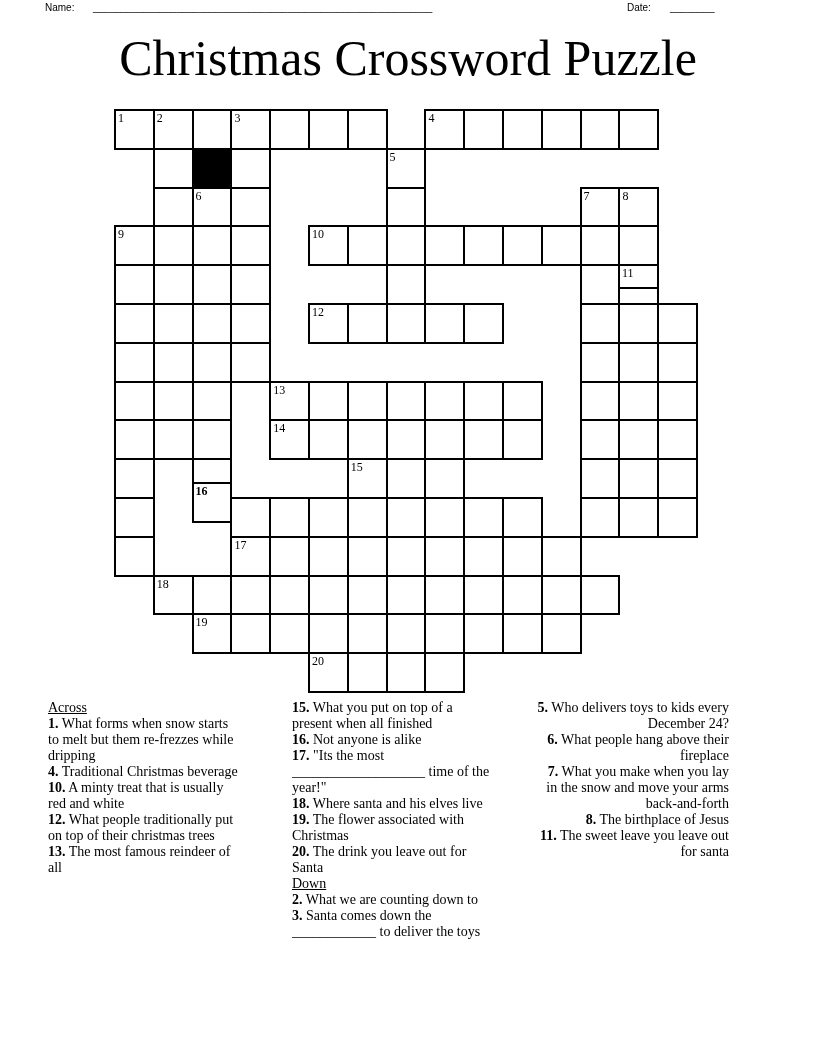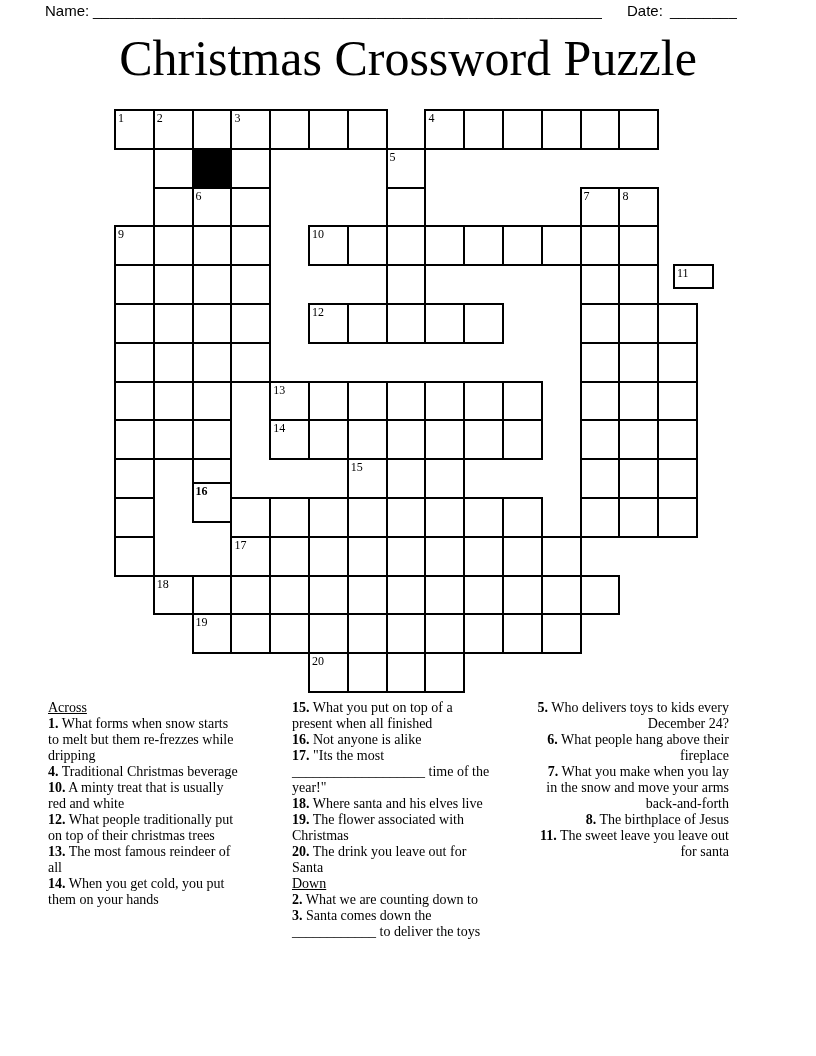--- a/index.html
+++ b/index.html
@@ -2,21 +2,21 @@
 <html><head>
 <meta charset="utf-8">
 <style>
   html,body { margin:0; padding:0; background:#fff; }
   .page {
     position:relative; width:816px; height:1056px; background:#ffffff;
     font-family:"Liberation Serif", serif; color:#000; overflow:hidden;
   }
   .hdr {
     position:absolute; top:2px; font-family:"Liberation Sans", sans-serif;
-    font-size:15px; white-space:pre; color:#000;
+    font-size:10px; white-space:pre; color:#000;
   }
   #name-label { left:45px; }
   #name-line  { left:93px; letter-spacing:0; }
   #date-label { left:627px; }
   #date-line  { left:670px; }
   .title {
     position:absolute; left:0; right:0; top:30px; margin:0;
     text-align:center; font-family:"Liberation Serif", serif;
     font-size:50px; font-weight:normal; line-height:56px;
   }
@@ -106,21 +106,21 @@
       <div class="cell" style="left: 540.8px; top: 225.4px; width: 40.8px; height: 40.8px; border-color: rgb(0, 0, 0);"></div>
       <div class="cell" style="left: 579.6px; top: 225.4px; width: 40.8px; height: 40.8px; border-color: rgb(0, 0, 0);"></div>
       <div class="cell" style="left: 618.4px; top: 225.4px; width: 40.8px; height: 40.8px; border-color: rgb(0, 0, 0);"></div>
       <div class="cell" style="left: 114px; top: 264.2px; width: 40.8px; height: 40.8px; border-color: rgb(0, 0, 0);"></div>
       <div class="cell" style="left: 152.8px; top: 264.2px; width: 40.8px; height: 40.8px; border-color: rgb(0, 0, 0);"></div>
       <div class="cell" style="left: 191.6px; top: 264.2px; width: 40.8px; height: 40.8px; border-color: rgb(0, 0, 0);"></div>
       <div class="cell" style="left: 230.4px; top: 264.2px; width: 40.8px; height: 40.8px; border-color: rgb(0, 0, 0);"></div>
       <div class="cell" style="left: 385.6px; top: 264.2px; width: 40.8px; height: 40.8px; border-color: rgb(0, 0, 0);"></div>
       <div class="cell" style="left: 579.6px; top: 264.2px; width: 40.8px; height: 40.8px; border-color: rgb(0, 0, 0);"></div>
       <div class="cell" style="left: 618.4px; top: 264.2px; width: 40.8px; height: 40.8px; border-color: rgb(0, 0, 0);"></div>
-      <div class="cell" style="left: 673px; top: 264.2px; width: 40.8px; height: 25px; border-color: rgb(0, 0, 0); padding-left: 15px;">
+      <div class="cell" style="left: 618px; top: 264.2px; width: 40.8px; height: 25px; border-color: rgb(0, 0, 0); padding-left: 15px;">
         <span class="cellnum">11</span>
       </div>
       <div class="cell" style="left: 114px; top: 303px; width: 40.8px; height: 40.8px; border-color: rgb(0, 0, 0);"></div>
       <div class="cell" style="left: 152.8px; top: 303px; width: 40.8px; height: 40.8px; border-color: rgb(0, 0, 0);"></div>
       <div class="cell" style="left: 191.6px; top: 303px; width: 40.8px; height: 40.8px; border-color: rgb(0, 0, 0);"></div>
       <div class="cell" style="left: 230.4px; top: 303px; width: 40.8px; height: 40.8px; border-color: rgb(0, 0, 0);"></div>
       <div class="cell" style="left: 308px; top: 303px; width: 40.8px; height: 40.8px; border-color: rgb(0, 0, 0);">
         <span class="cellnum">12</span>
       </div>
       <div class="cell" style="left: 346.8px; top: 303px; width: 40.8px; height: 40.8px; border-color: rgb(0, 0, 0);"></div>
@@ -239,21 +239,20 @@
     </div>
 
   <div>
     <div class="clue-col" id="clue-col-0">
         <div class="clue-heading">Across</div>
         <div class="clue"><span class="clue-num">1.</span><span> What forms when snow starts to melt but them re-frezzes while dripping</span></div>
         <div class="clue"><span class="clue-num">4.</span><span> Traditional Christmas beverage</span></div>
         <div class="clue"><span class="clue-num">10.</span><span> A minty treat that is usually red and white</span></div>
         <div class="clue"><span class="clue-num">12.</span><span> What people traditionally put on top of their christmas trees</span></div>
         <div class="clue"><span class="clue-num">13.</span><span> The most famous reindeer of all</span></div>
-        <div class="clue"><span class="clue-num">14.</span><span> When you get cold, you put them on your hands</span></div>
       </div>
     <div class="clue-col" id="clue-col-1">
         <div class="clue"><span class="clue-num">15.</span><span> What you put on top of a present when all finished</span></div>
         <div class="clue"><span class="clue-num">16.</span><span> Not anyone is alike</span></div>
         <div class="clue"><span class="clue-num">17.</span><span> "Its the most ___________________ time of the year!"</span></div>
         <div class="clue"><span class="clue-num">18.</span><span> Where santa and his elves live</span></div>
         <div class="clue"><span class="clue-num">19.</span><span> The flower associated with Christmas</span></div>
         <div class="clue"><span class="clue-num">20.</span><span> The drink you leave out for Santa</span></div>
         <div class="clue-heading">Down</div>
         <div class="clue"><span class="clue-num">2.</span><span> What we are counting down to</span></div>

